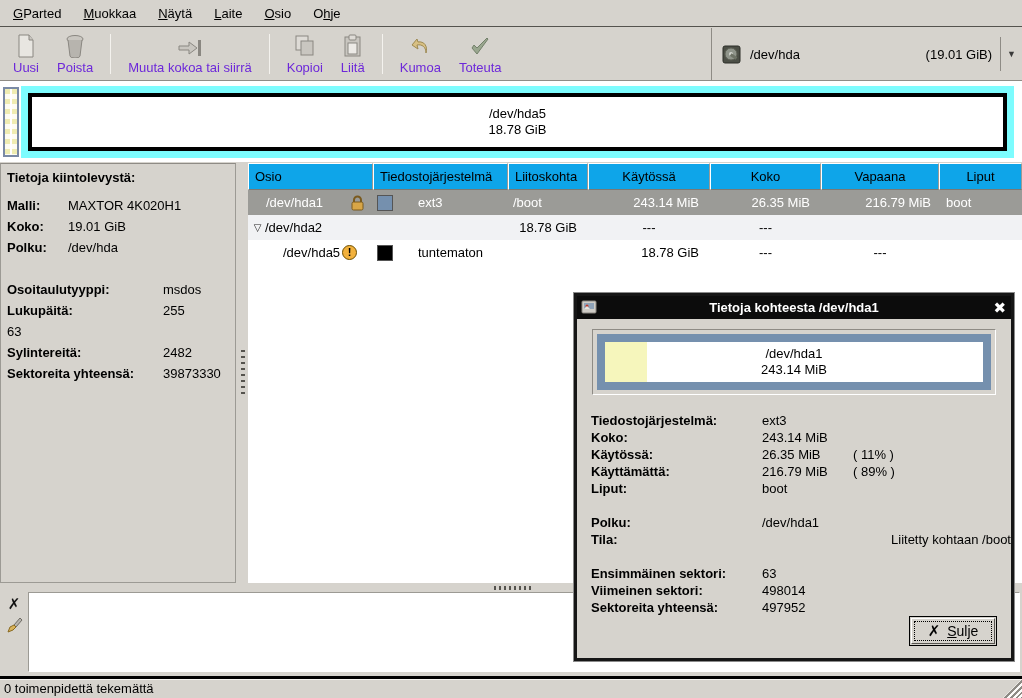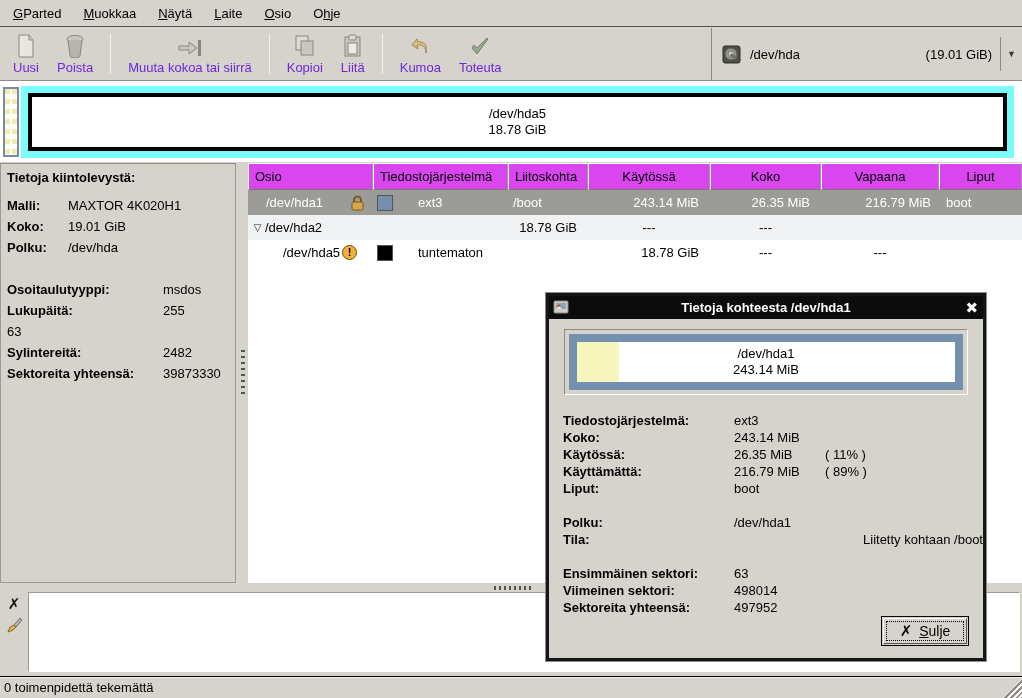--- a/index.html
+++ b/index.html
@@ -66,21 +66,21 @@
   .g2 .lbl { width:146px; }
   .info-gap { height:21px; }
   
   .vsplit { position:absolute; left:237px; top:163px; width:11px; height:420px; background:#d6d3cd; }
   .vsplit .grip { position:absolute; left:4px; top:187px; width:4px; height:44px;
     background:repeating-linear-gradient(180deg,#55534e 0 2px,transparent 2px 6px); }
   
   .ptable { position:absolute; left:248px; top:163px; width:774px; height:420px; background:#fff; }
   .thead { display:grid; grid-template-columns:125px 135px 80px 122px 111px 118px 83px; height:27px; }
   .th {
-    background:#d946ef; border-top:1px solid #fff; border-left:1px solid #fff;
+    background:#0ea5e9; border-top:1px solid #fff; border-left:1px solid #fff;
     border-right:1px solid #9c9a94; border-bottom:1px solid #7b7973;
     display:flex; align-items:center; padding:0 6px; overflow:hidden; white-space:nowrap;
   }
   .th.center { justify-content:center; }
   .trow { display:grid; grid-template-columns:125px 135px 80px 122px 111px 118px 83px; height:25px; }
   .trow.selected { background:#9b9b97; color:#fff; }
   .trow.alt { background:#f1f2f4; }
   .td { display:flex; align-items:center; overflow:hidden; white-space:nowrap; }
   .td.right { justify-content:flex-end; padding-right:11px; }
   .swatch { width:16px; height:16px; border:1px solid #555; margin-left:4px; }
@@ -96,31 +96,31 @@
   .hsplit .grip { position:absolute; left:494px; top:3px; width:38px; height:4px;
     background:repeating-linear-gradient(90deg,#55534e 0 2px,transparent 2px 5px); }
   .bottom-pane { position:absolute; left:0; top:592px; width:1022px; height:84px; background:#d6d3cd; }
   .op-strip { position:absolute; left:0; top:0; width:28px; height:84px; display:flex; flex-direction:column; align-items:center; }
   .op-x { font-weight:bold; font-size:15px; margin-top:3px; color:#111; }
   .op-list { position:absolute; left:28px; top:0; width:992px; height:80px; background:#fff;
     border:1px solid #9c9a94; border-bottom-color:#fff; border-right-color:#fff; }
   
   .statusbar {
     position:absolute; left:0; top:676px; width:1022px; height:22px;
-    border-top:1px solid #000000; box-shadow:inset 0 1px 0 #f4f2ee;
+    border-top:3px solid #000000; box-shadow:inset 0 1px 0 #f4f2ee;
     display:flex; align-items:center; padding-left:4px; background:#d6d3cd;
   }
   .resize-grip {
     position:absolute; right:0; bottom:0; width:19px; height:19px;
     background:repeating-linear-gradient(135deg,#fbfaf8 0 2px,#8e8b85 2px 4px);
     clip-path:polygon(100% 0,100% 100%,0 100%);
   }
   
   .dialog {
-    position:absolute; left:546px; top:293px; width:440px; height:368px;
+    position:absolute; left:574px; top:293px; width:440px; height:368px;
     background:#d6d3cd; border:3px solid #161616; box-shadow:0 0 0 1px #8a8a8a; z-index:10;
   }
   .dlg-title {
     height:23px; background:#0c0c0c; color:#fff; font-weight:bold;
     display:flex; align-items:center; justify-content:center; position:relative;
   }
   .dlg-icon { position:absolute; left:4px; top:3px; width:16px; height:16px; }
   .dlg-close { position:absolute; right:5px; top:0; height:23px; display:flex; align-items:center;
     color:#fff; font-weight:bold; font-size:15px; cursor:default; }
   .dlg-visual-frame {

